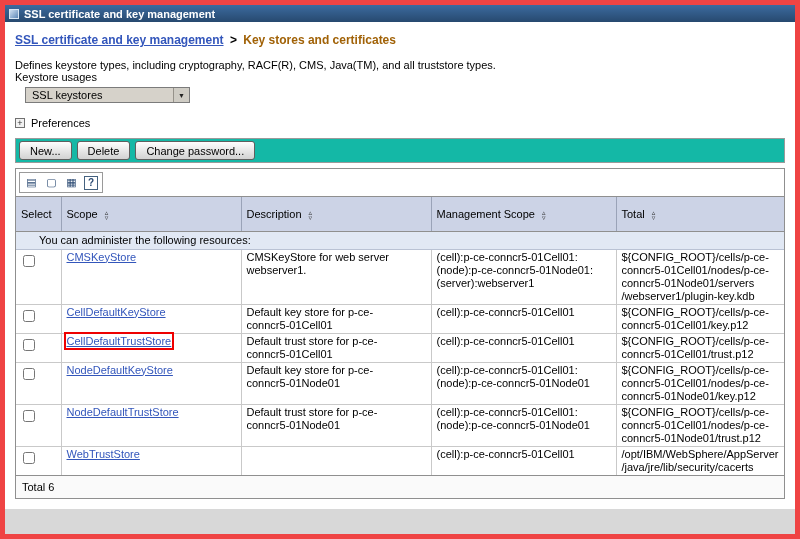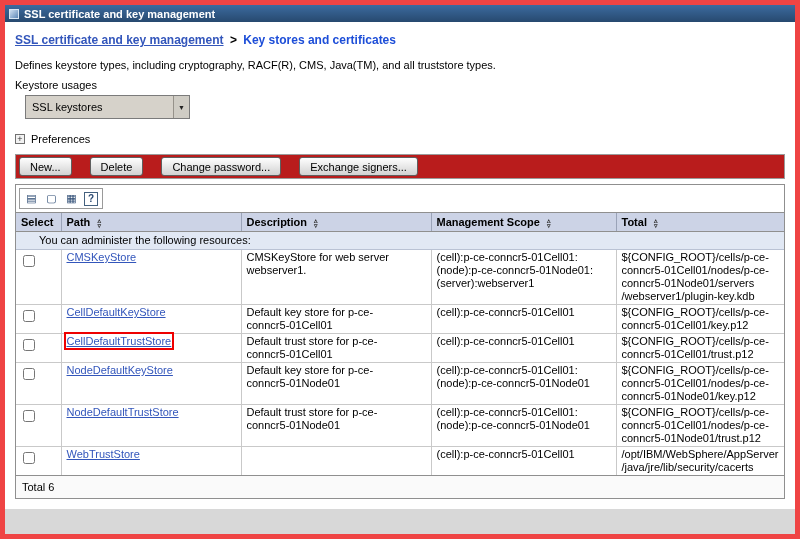--- a/index.html
+++ b/index.html
@@ -29,48 +29,48 @@
     width:10px; height:10px;
     background:linear-gradient(135deg,#cfe0f2,#5d88b8);
     border:1px solid #d8e6f4;
   }
 
   .content { background:#ffffff; padding:8px 10px 10px; }
 
   .breadcrumb { font-size:12px; font-weight:bold; margin:3px 0 12px; }
   .breadcrumb a { color:#3356bb; text-decoration:underline; cursor:pointer; }
   .breadcrumb .sep { margin:0 3px; color:#000; }
-  .breadcrumb .current { color:#1d4ed8; }
-
-  .intro { font-size:11px; color:#000; margin:0 0 8px; }
+  .breadcrumb .current { color:#a16207; }
+
+  .intro { font-size:11px; color:#000; margin:0 0 0; }
 
   .field-label { font-size:11px; margin:0 0 4px; }
   .select-box {
-    width:165px; height:24px; margin:0 0 14px 10px;
+    width:165px; height:16px; margin:0 0 14px 10px;
     border:1px solid #7b7b7b; background:#d6d2ca;
     display:flex; align-items:center; justify-content:space-between;
     font-size:11px; padding-left:6px; cursor:default;
   }
   .arrow-btn {
     width:16px; height:100%;
     border-left:1px solid #96928a; background:#cfccc4;
     display:flex; align-items:center; justify-content:center;
     font-size:7px; color:#222;
   }
 
   .prefs { font-size:11px; display:flex; align-items:center; gap:6px; margin:0 0 9px; cursor:pointer; }
   .expand-box {
     width:10px; height:10px; border:1px solid #707070; background:#f2f2f2;
     display:inline-flex; align-items:center; justify-content:center;
     font-size:9px; line-height:9px; color:#333;
   }
 
   .button-bar {
-    border:1px solid #9a9a9a; background:#b91c1c;
-    padding:2px 3px; display:flex; gap:18px; margin-bottom:5px;
+    border:1px solid #9a9a9a; background:#14b8a6;
+    padding:2px 3px; display:flex; gap:5px; margin-bottom:5px;
   }
   .button-bar button {
     font-family:inherit; font-size:11px; height:19px; padding:0 10px;
     background:linear-gradient(#fefefe,#d2d2d2);
     border:1px solid #5f5f5f; border-radius:3px; cursor:pointer; color:#000;
   }
 
   .table-frame { border:1px solid #8f8f8f; background:#fff; }
   .icon-bar { padding:3px; border-bottom:1px solid #8f8f8f; }
   .icon-group {
@@ -78,22 +78,22 @@
     border:1px solid #9a9a9a; padding:2px 4px;
   }
   .tool-icon {
     width:15px; height:15px; display:inline-flex; align-items:center; justify-content:center;
     font-size:11px; color:#2b4a73; cursor:pointer;
   }
   .tool-icon.help { border:1px solid #44617f; width:14px; height:14px; font-size:10px; font-weight:bold; }
 
   table { width:100%; border-collapse:collapse; table-layout:fixed; font-size:11px; }
   th {
-    background:#ccd3e6; font-weight:bold; text-align:left;
-    padding:3px 5px; height:18px;
+    background:#ccd3e6; font-weight:normal; text-align:left;
+    padding:3px 5px; height:34px;
     border-right:1px solid #9aa3b8; border-bottom:1px solid #8f8f8f;
   }
   th:last-child { border-right:none; }
   .sort { display:inline-flex; flex-direction:column; margin-left:4px; vertical-align:middle; color:#333; }
   .sort i { font-size:7px; line-height:5px; }
 
   .admin-note td {
     background:#e1e8f4; padding:2px 23px; font-size:11px;
     border-bottom:1px solid #b9c2d4; white-space:normal;
   }
@@ -149,21 +149,20 @@
       <span class="expand-box">
           <i>+</i>
         </span>
       <span>Preferences</span>
     </div>
 
     <div class="button-bar">
       <button>New...</button>
       <button>Delete</button>
       <button>Change password...</button>
-      <button>Exchange signers...</button>
     </div>
 
     <div class="table-frame">
       <div class="icon-bar">
         <span class="icon-group">
           <span class="tool-icon">
               <i>▤</i>
             </span>
           <span class="tool-icon">
               <i>▢</i>
@@ -182,21 +181,21 @@
           <col style="width:45px">
             <col style="width:180px">
             <col style="width:190px">
             <col style="width:185px">
             <col>
         </colgroup>
         <tbody>
             <tr>
           <th><span>Select</span></th>
           <th>
-            <span>Path</span>
+            <span>Scope</span>
             <span class="sort">
                   <i>▵</i>
                   <i>▿</i>
                 </span>
           </th>
           <th>
             <span>Description</span>
             <span class="sort">
                   <i>▵</i>
                   <i>▿</i>

